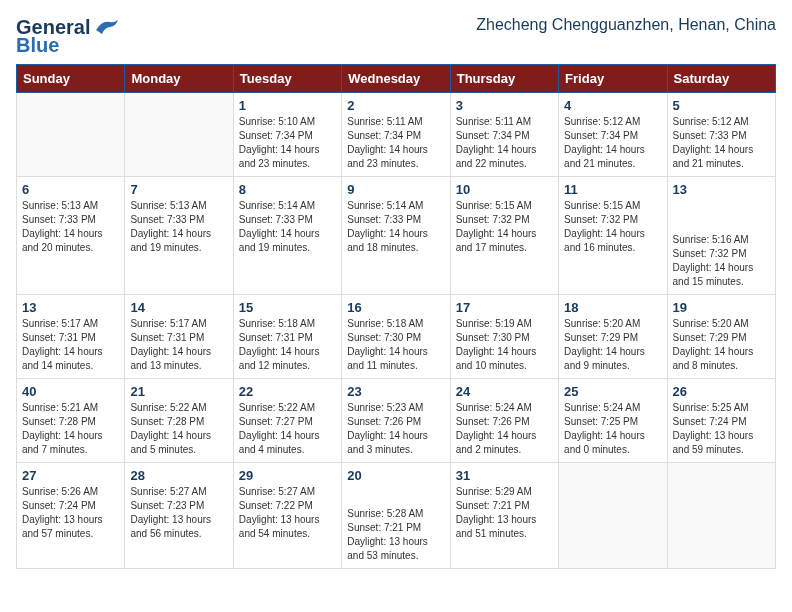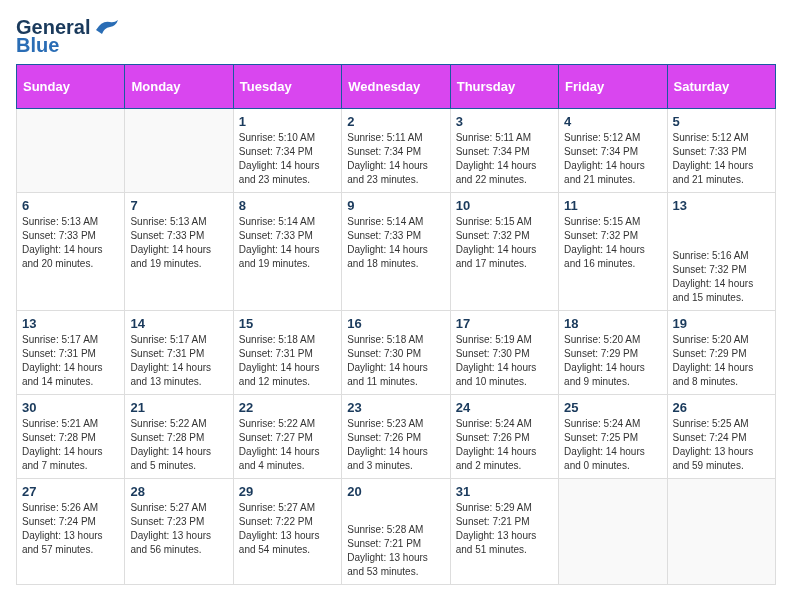--- a/index.html
+++ b/index.html
@@ -39,24 +39,24 @@
       font-size: 16px;
       color: #1a3a5c;
       font-weight: normal;
     }
     .calendar {
       width: 100%;
       border-collapse: collapse;
       border: 1px solid #ccc;
     }
     .calendar th {
-      background-color: #d946ef;
+      background-color: #7f1d1d;
       color: white;
       text-align: left;
-      padding: 14px 6px;
+      padding: 6px 6px;
       font-size: 13px;
       font-weight: bold;
       border: 1px solid #1a5aa0;
     }
     .calendar td {
       vertical-align: top;
       padding: 5px 5px;
       border: 1px solid #ddd;
       width: 108px;
       min-height: 80px;
@@ -87,20 +87,21 @@
   <div class="logo">
     <div style="display:flex; align-items:center;text-align:right;">
       <span class="logo-text" style="color:#1a3a5c; font-size:20px; font-weight:bold;">General</span>
       <svg width="28" height="20" viewBox="0 0 28 20" style="margin-left:2px; margin-bottom:2px;">
         <path d="M4 14 Q10 4 18 6 Q22 7 26 4 Q24 10 18 11 Q12 12 10 18 Z" fill="#2a6db5"></path>
       </svg>
     </div>
     <span class="logo-text" style="color:#2a6db5; font-size:20px; font-weight:bold; margin-top:-4px;">Blue</span>
   </div>
   <div class="title-area">
+    <div class="location-title">Zhecheng Chengguanzhen, Henan, China</div>
   </div>
 </div>
 
 <table class="calendar">
   <thead>
     <tr>
     <th>Sunday</th>
         <th>Monday</th>
         <th>Tuesday</th>
         <th>Wednesday</th>
@@ -227,21 +228,21 @@
         </td>
         <td>
           <span class="day-number">19</span>
           <div class="day-info" style="white-space: pre-line;">Sunrise: 5:20 AM
 Sunset: 7:29 PM
 Daylight: 14 hours and 8 minutes.</div>
         </td>
       </tr>
       <tr>
         <td>
-          <span class="day-number">30</span>
+          <span class="day-number">40</span>
           <div class="day-info" style="white-space: pre-line;">Sunrise: 5:21 AM
 Sunset: 7:28 PM
 Daylight: 14 hours and 7 minutes.</div>
         </td>
         <td>
           <span class="day-number">21</span>
           <div class="day-info" style="white-space: pre-line;">Sunrise: 5:22 AM
 Sunset: 7:28 PM
 Daylight: 14 hours and 5 minutes.</div>
         </td>

